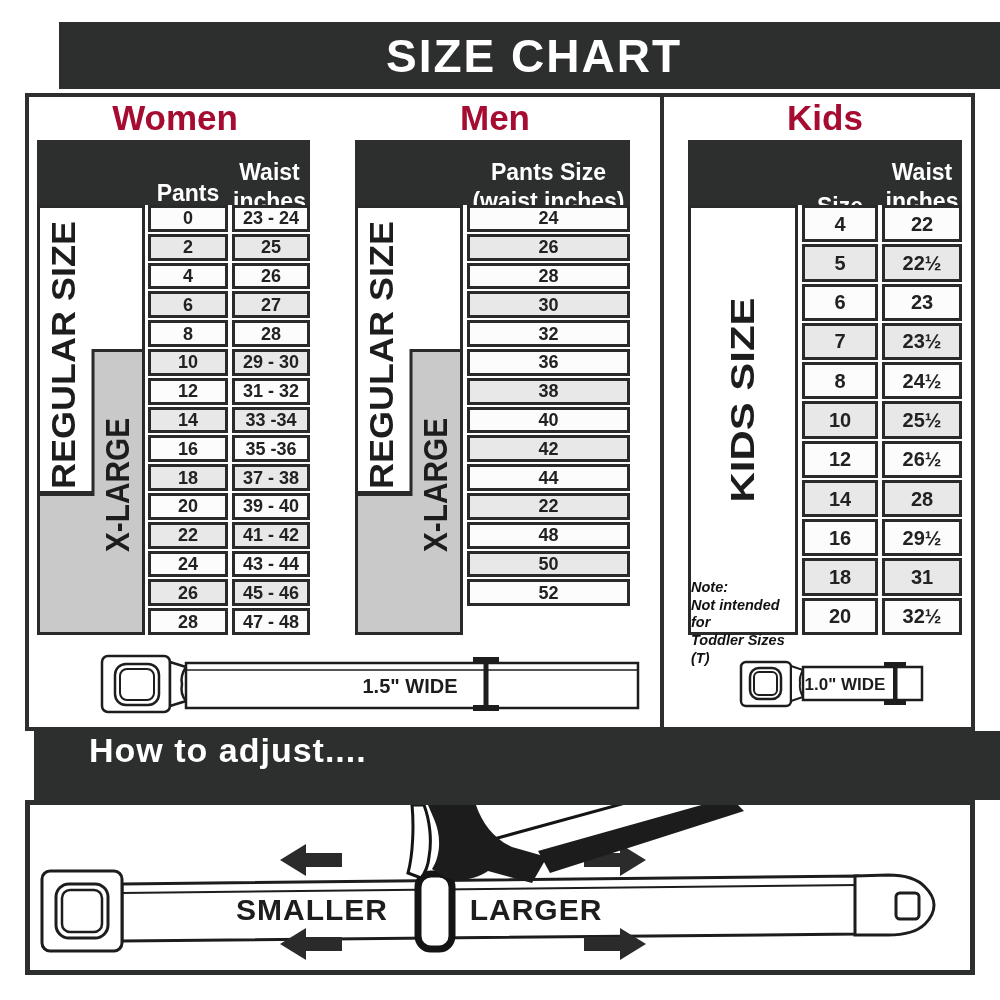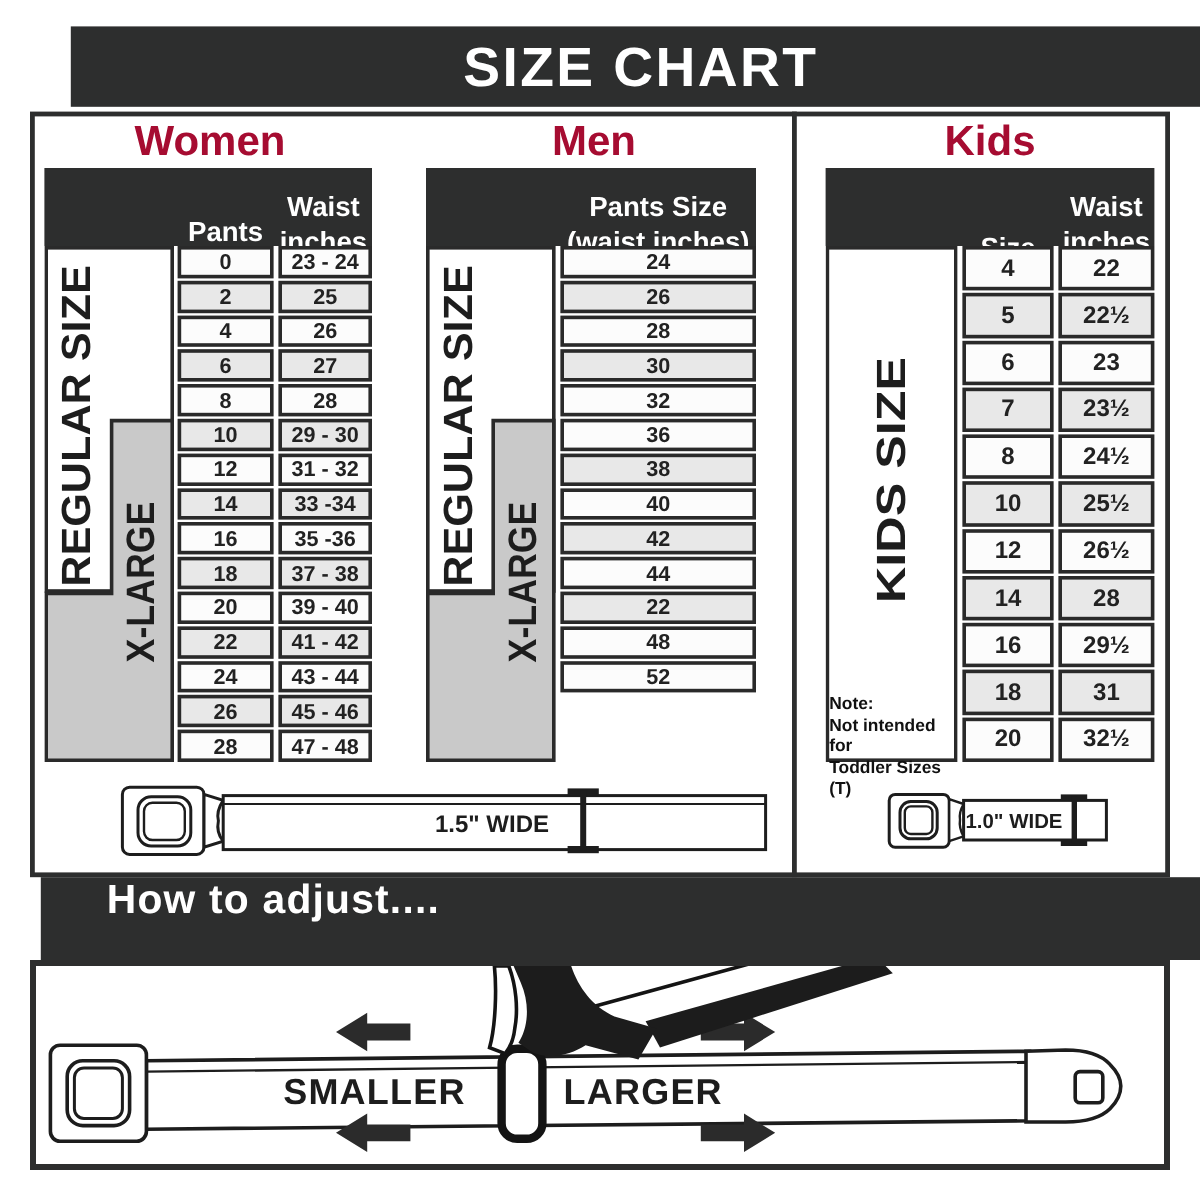--- a/index.html
+++ b/index.html
@@ -22,21 +22,21 @@
          font-weight:bold;font-size:18px;line-height:1;}
   .kids .tcell{font-size:20px;}
   .trow.alt .tcell{background:#e8e8e8;}
   .women-rows{left:148px;width:162px;grid-template-rows:repeat(15,1fr);}
   .women-rows .trow{grid-template-columns:80px 1fr;}
   .men-rows{left:467px;width:163px;grid-template-rows:repeat(15,1fr);}
   .men-rows .trow{grid-template-columns:1fr;}
   .kids-rows{left:802px;width:160px;grid-template-rows:repeat(11,1fr);}
   .kids-rows .trow{grid-template-columns:76px 1fr;}
   svg text{font-family:"Liberation Sans",sans-serif;font-weight:bold;fill:#1d1d1d;}
-  .note{left:691px;top:579px;width:110px;font-size:14.5px;font-weight:600;line-height:1.22;color:#111;}
+  .note{left:691px;top:579px;width:110px;font-size:14.5px;font-weight:600;line-height:1.22;color:#111;font-style:italic;}
   .adjust-panel{left:25px;top:800px;width:950px;height:175px;border:5px solid #2d2e2e;box-sizing:border-box;background:#fff;}
 </style>
 </head>
 <body>
 
 <div class="page">
 
   <div class="abs banner top-banner">
     <span>SIZE CHART</span>
   </div>
@@ -163,20 +163,23 @@
         <div class="tcell">42</div>
       </div>
       <div class="trow">
         <div class="tcell">44</div>
       </div>
       <div class="trow alt">
         <div class="tcell">22</div>
       </div>
       <div class="trow">
         <div class="tcell">48</div>
+      </div>
+      <div class="trow alt">
+        <div class="tcell">50</div>
       </div>
       <div class="trow">
         <div class="tcell">52</div>
       </div>
     </div>
 
   <div class="abs t-header" style="left:688px;width:274px;"></div>
   <div class="abs hlabel" style="left:802px;top:192px;width:76px;">Size</div>
   <div class="abs hlabel" style="left:882px;top:158px;width:80px;">
     <div>Waist</div>

